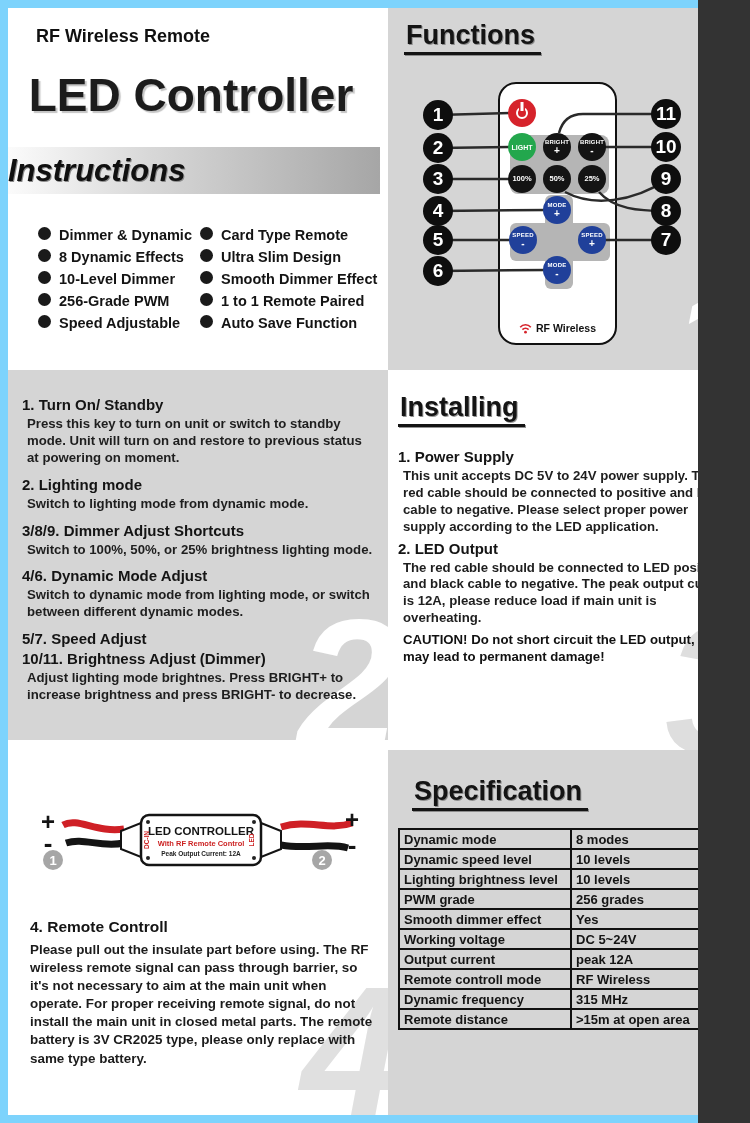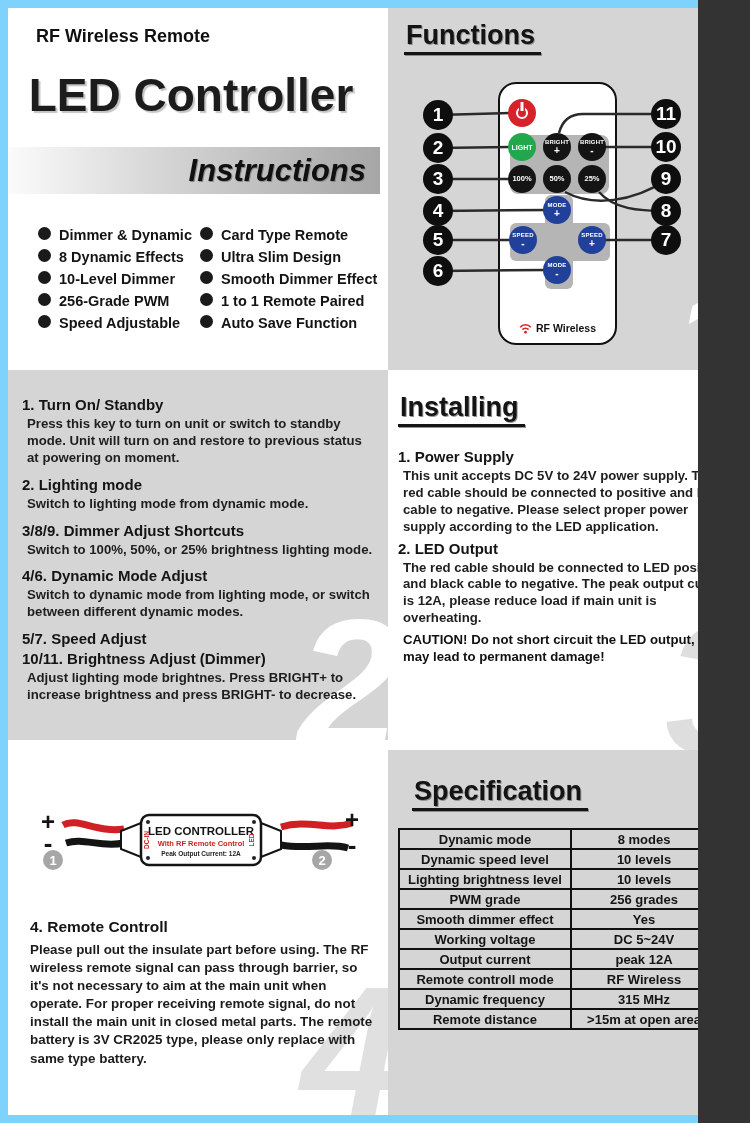--- a/index.html
+++ b/index.html
@@ -20,21 +20,21 @@
   #s-ml .wm{right:-12px;bottom:-38px;font-size:185px;color:#ffffff;}
   #s-mr .wm{right:-26px;bottom:-32px;font-size:185px;color:#dedede;}
   #s-bl .wm{right:-16px;bottom:-30px;font-size:185px;color:#e0e0e0;}
 
   
   .brand-line{position:absolute;left:28px;top:18px;font-size:18px;font-weight:bold;color:#101010;}
   .main-title{position:absolute;left:0;right:14px;top:60px;text-align:center;font-size:46px;
               font-weight:600;color:#1c1c1c;text-shadow:2px 2px 1px #c4c4c4;}
   .banner{position:absolute;left:0;top:139px;width:372px;height:47px;box-sizing:border-box;
           background:linear-gradient(90deg,#fbfbfb 0%,#d8d8d8 38%,#a6a6a6 100%);
-          display:flex;align-items:center;justify-content:flex-end;padding-right:14px;}
+          display:flex;align-items:center;justify-content:flex-start;padding-right:14px;}
   .banner-text{font-size:31px;font-weight:bold;font-style:italic;color:#101010;text-shadow:1px 1px 0 #8a8a8a;}
   .features{position:absolute;left:30px;top:219px;width:340px;}
   .feat-row{display:flex;margin-bottom:6px;}
   .feat{display:flex;font-size:14.5px;font-weight:bold;color:#141414;}
   .feat.c1{width:162px;flex:0 0 auto;}
   .dot{width:13px;height:13px;border-radius:50%;background:#1a1a1a;margin-right:8px;flex:0 0 auto;}
 
   
   .sec-h{display:inline-block;font-size:27px;font-weight:bold;color:#141414;
          border-bottom:3px solid #141414;padding:0 6px 1px 2px;line-height:1.15;
@@ -90,21 +90,21 @@
   
   .dev-svg{position:absolute;left:0;top:62px;}
   svg text{font-family:"Liberation Sans",sans-serif;}
   .r3-head{position:absolute;left:22px;top:178px;font-size:15.5px;font-weight:bold;color:#141414;}
   .r3-body{position:absolute;left:22px;top:201px;width:348px;font-size:13.4px;font-weight:600;
            color:#1c1c1c;line-height:1.35;}
 
   
   #s-br .sec-h{position:absolute;left:24px;top:26px;}
   .spec-table{position:absolute;left:10px;top:78px;border-collapse:collapse;}
-  .spec-table td{border:2px solid #111;text-align:center;font-size:13px;font-weight:bold;
+  .spec-table td{border:2px solid #111;text-align:left;font-size:13px;font-weight:bold;
                  color:#141414;padding:1px 4px;height:16px;}
   .spec-table td.n{width:162px;}
   .spec-table td.v{width:136px;}
 </style>
 </head>
 <body>
 
 <div class="page">
 
   <section id="s-tl" class="white">

